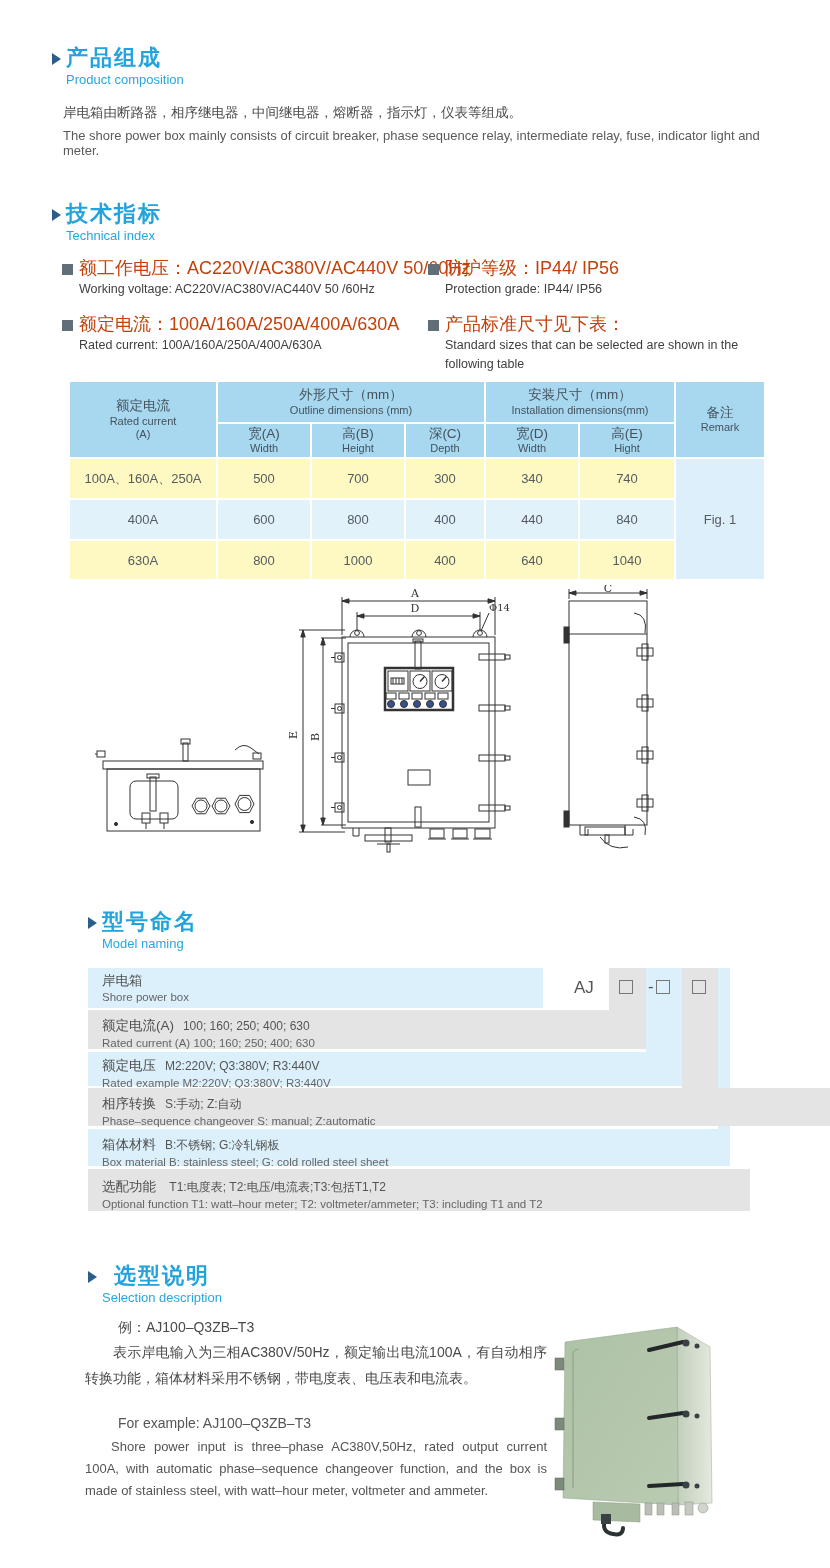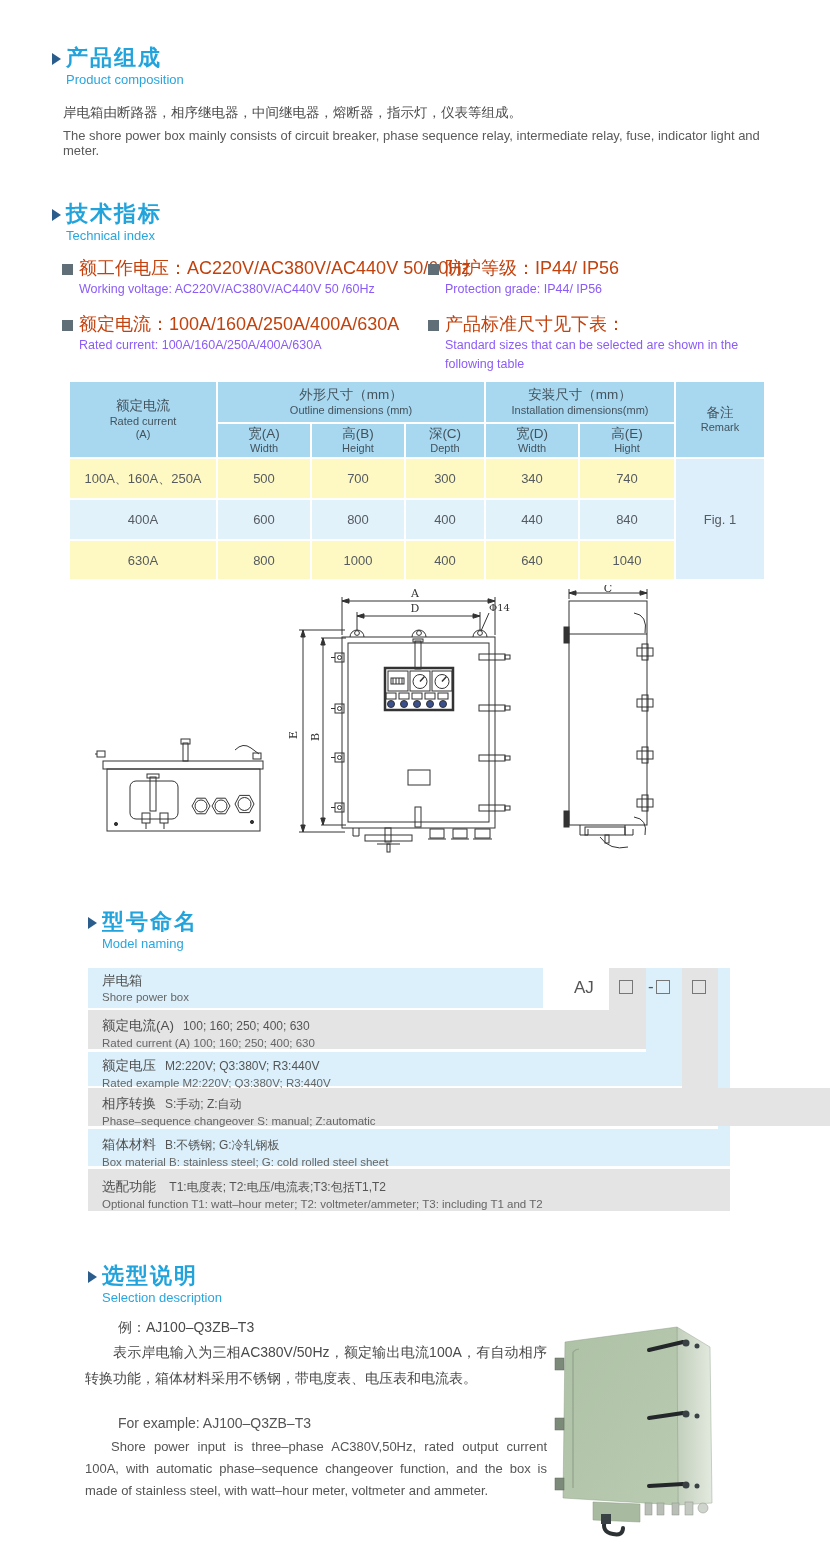--- a/index.html
+++ b/index.html
@@ -10,21 +10,21 @@
   .sec-head{position:absolute;}
   .sec-arrow{position:absolute;left:0;top:7px;width:0;height:0;
      border-left:9px solid #2a5d8c;border-top:6px solid transparent;border-bottom:6px solid transparent;}
   .sec-tcn{margin-left:14px;font-size:22px;font-weight:bold;color:#22a3dc;letter-spacing:2px;line-height:1.1;}
   .sec-ten{margin-left:14px;font-size:13px;color:#29a6de;margin-top:2px;}
   .para-cn{font-size:13.5px;color:#4a4a4a;}
   .para-en{font-size:13px;color:#5a5a5a;}
   
   .bullet{display:inline-block;width:11px;height:11px;background:#5f6e77;margin-right:6px;vertical-align:-1px;}
   .ti-cn{font-size:18px;color:#c2410c;}
-  .ti-en{font-size:12.5px;color:#8b5cf6;margin-left:17px;}
+  .ti-en{font-size:12.5px;color:#404040;margin-left:17px;}
   
   table.size{border-collapse:separate;border-spacing:2px;table-layout:fixed;}
   table.size td,table.size th{padding:0;text-align:center;vertical-align:middle;font-weight:normal;}
   .th{background:#a7d8f0;color:#44525c;}
   .th .cn{font-size:13.5px;display:block;line-height:1.3;}
   .th .en{font-size:11px;display:block;line-height:1.25;}
   .cell{font-size:13px;color:#565b60;}
   .rowA{background:#fef9c3;margin-left:26px;} .rowB{background:#e1f2fb;}
   .remarkcell{background:#ddeffa;font-size:13px;color:#565b60;}
   
@@ -386,35 +386,35 @@
         <div><span class="mn-cn">相序转换</span>&nbsp;&nbsp;<span class="mn-val">S:手动; Z:自动</span></div>
         <div class="mn-en">Phase–sequence changeover  S: manual;  Z:automatic</div>
       </div>
     </div>
     <div class="mnbar mnblue" style="top:161px;height:37px;width:642px;">
       <div class="mntext">
         <div><span class="mn-cn">箱体材料</span>&nbsp;&nbsp;<span class="mn-val">B:不锈钢;  G:冷轧钢板</span></div>
         <div class="mn-en">Box material    B: stainless steel; G: cold rolled steel sheet</div>
       </div>
     </div>
-    <div class="mnbar mngray" style="top:201px;height:42px;width:642px;">
+    <div class="mnbar mngray" style="top:201px;height:42px;width:642px;padding-left:20px;">
       <div class="mntext" style="top:6px;">
         <div><span class="mn-cn">选配功能</span>&nbsp;&nbsp;&nbsp;<span class="mn-val">T1:电度表;  T2:电压/电流表;T3:包括T1,T2</span></div>
         <div class="mn-en">Optional function   T1: watt–hour meter; T2: voltmeter/ammeter; T3: including T1 and T2</div>
       </div>
     </div>
 
     <span class="codetext" style="left:486px;top:10px;">AJ</span>
     <span class="codebox" style="left:531px;top:12px;"></span>
     <span class="codetext" style="left:560px;top:9px;">-</span>
     <span class="codebox" style="left:568px;top:12px;"></span>
     <span class="codebox" style="left:604px;top:12px;"></span>
   </div>
 
-  <div class="sec-head" style="left:88px;top:1264px;">
+  <div class="sec-head" style="left:88px;top:1264px;text-align:center;">
     <span class="sec-arrow"></span>
     <div class="sec-tcn">选型说明</div>
     <div class="sec-ten">Selection description</div>
   </div>
 
   <div class="abs sel-cn" style="left:118px;top:1315px;">例：AJ100–Q3ZB–T3</div>
   <div class="abs sel-cn indent" style="left:85px;top:1340px;width:462px;">表示岸电输入为三相AC380V/50Hz，额定输出电流100A，有自动相序转换功能，箱体材料采用不锈钢，带电度表、电压表和电流表。</div>
   <div class="abs sel-en" style="left:118px;top:1412px;font-size:14px;">For example: AJ100–Q3ZB–T3</div>
   <div class="abs sel-en indent" style="left:85px;top:1436px;width:462px;">Shore power input is three–phase AC380V,50Hz, rated output current 100A, with automatic phase–sequence changeover function, and the box is made of stainless steel, with watt–hour meter, voltmeter and ammeter.</div>
 

